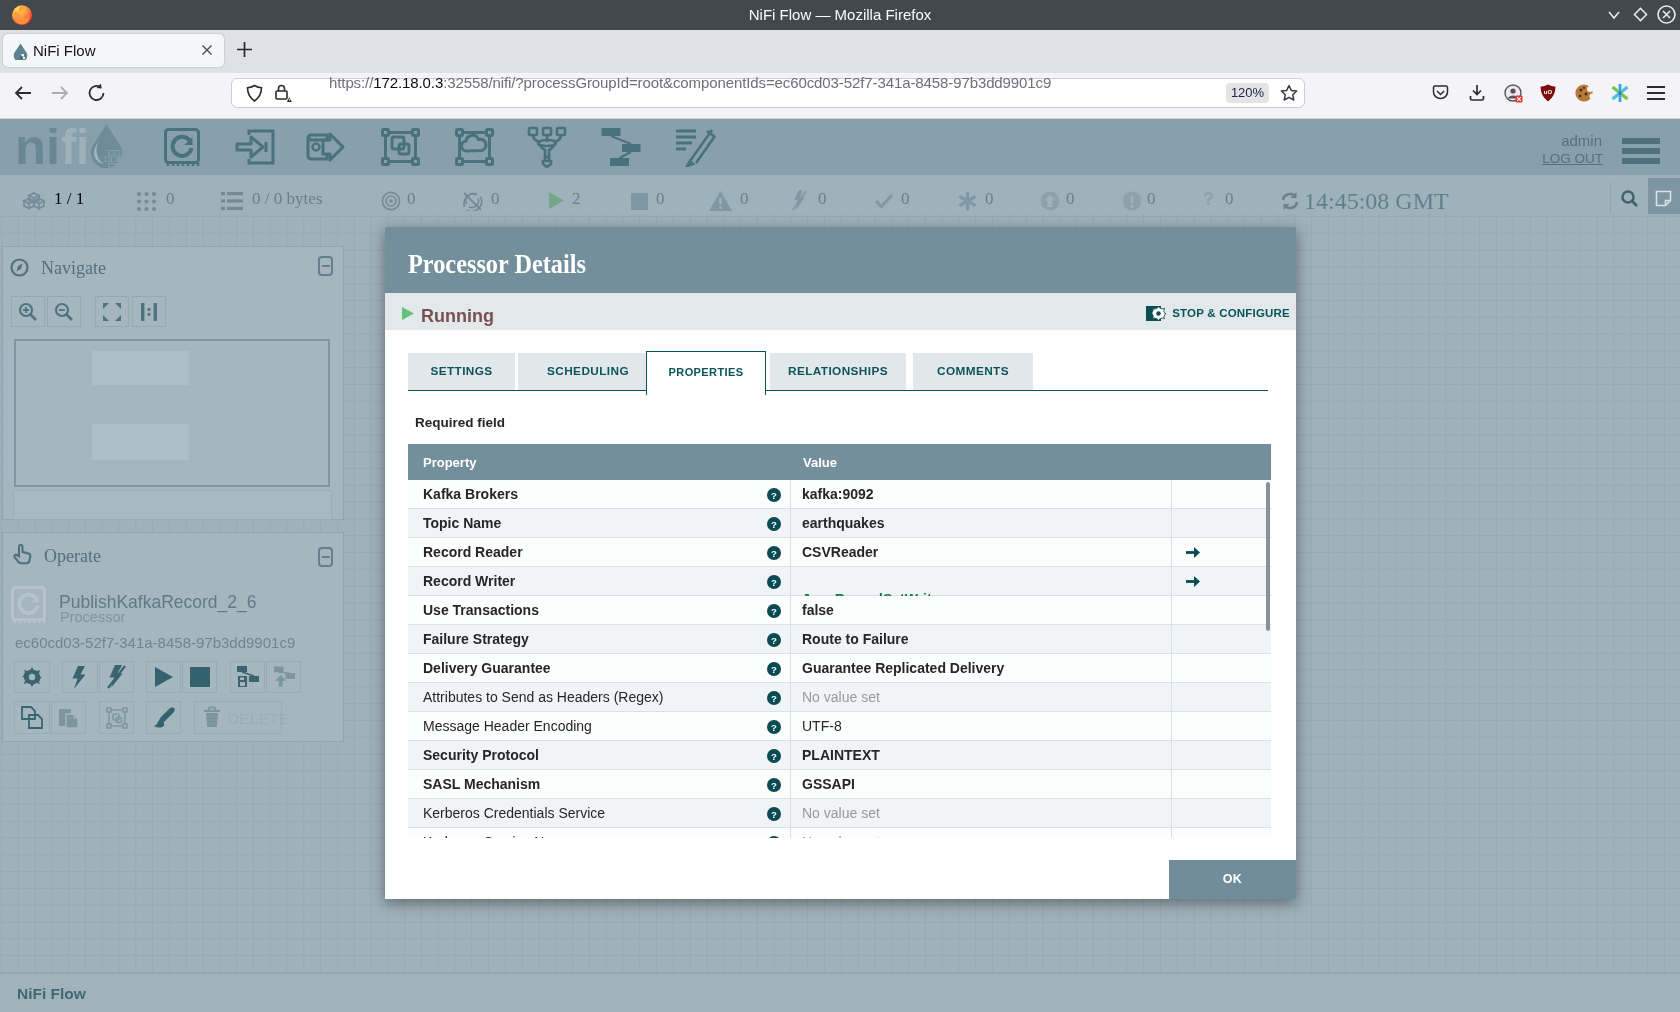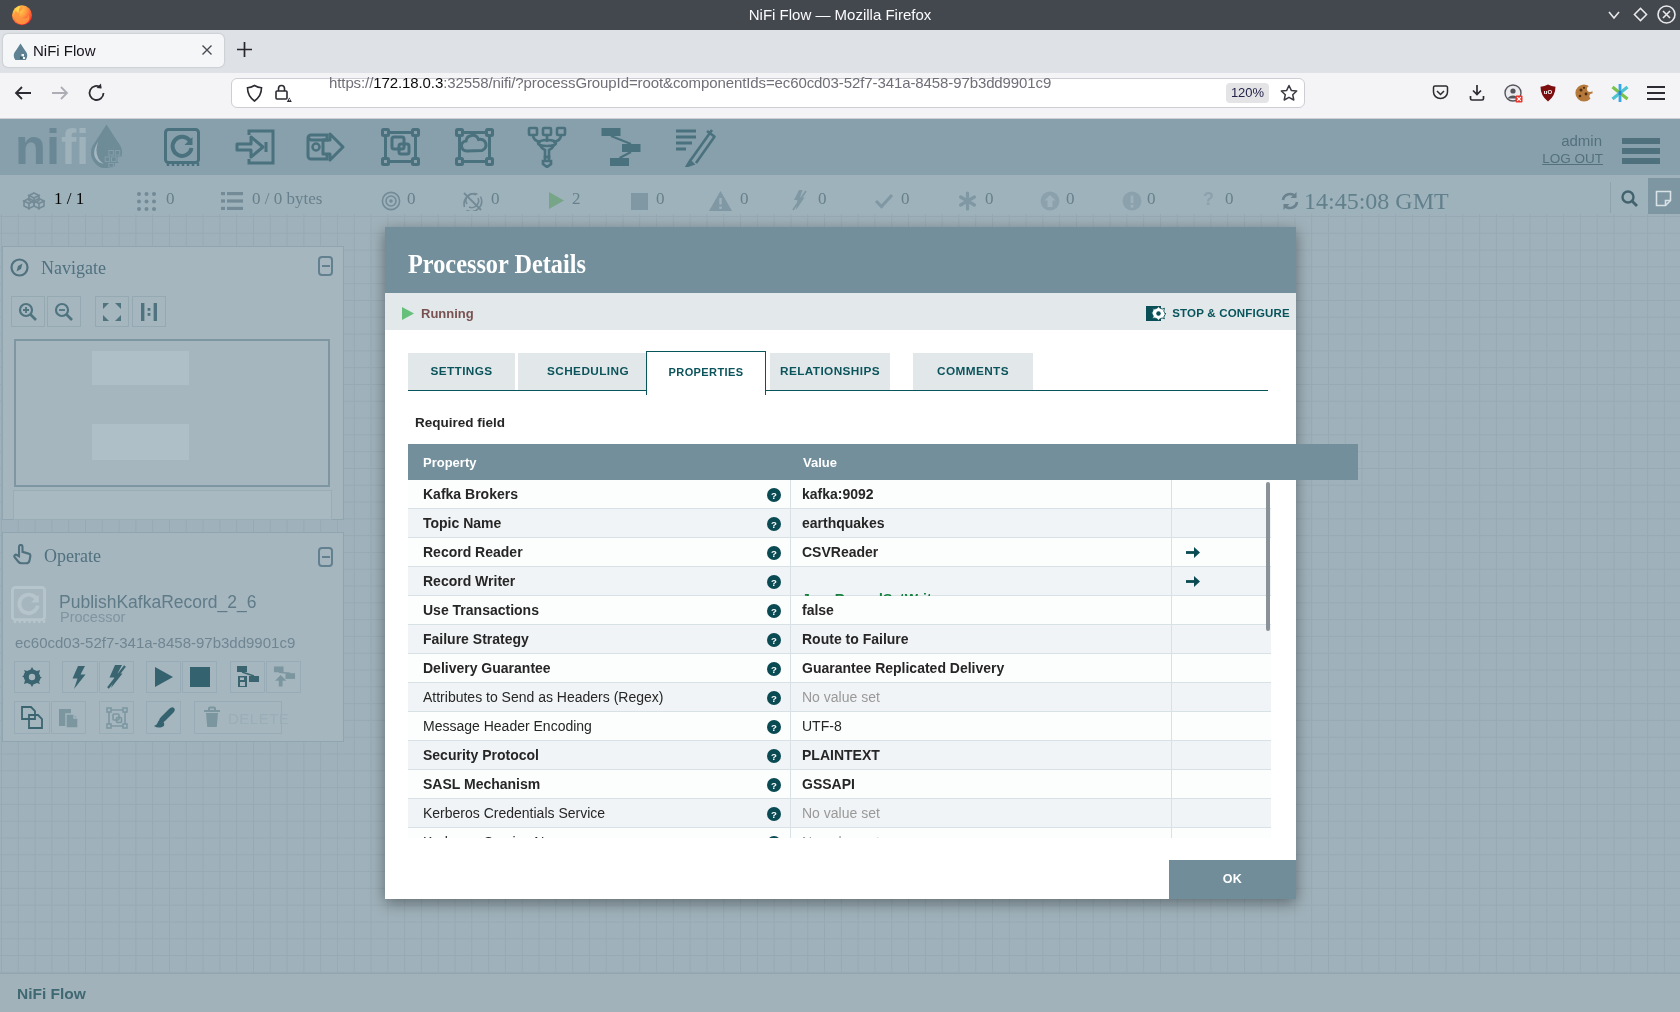--- a/index.html
+++ b/index.html
@@ -497,38 +497,38 @@
 <div class="abs" style="left:385px;top:227px;width:911px;height:672px;background:#FFFFFF;box-shadow:0 4px 14px rgba(0,0,0,0.4);">
   <div class="abs" style="left:0;top:0;width:911px;height:66px;background:#738F9C;">
     <svg class="abs" style="left:23px;top:22px;" width="200" height="30" viewBox="0 0 200 30">
         <text x="0" y="24" font-family="Liberation Serif" font-weight="bold" font-size="28" textLength="178" lengthAdjust="spacingAndGlyphs" fill="#FFFFFF">Processor Details</text>
       </svg>
   </div>
   <div class="abs" style="left:0;top:66px;width:911px;height:37px;background:#E3E8EB;">
     <svg class="abs" style="left:17px;top:14px;" width="12" height="13" viewBox="0 0 12 13">
         <path d="M0 0 L12 6.5 L0 13z" fill="#65C07B"></path>
       </svg>
-    <div class="abs" style="left:36px;top:13px;font-size:13px;font-weight:bold;color:#7A5151;">Running</div>
+    <div class="abs" style="left:36px;top:13px;font-size:18px;font-weight:bold;color:#7A5151;">Running</div>
     <div class="abs" style="left:761px;top:13px;width:15px;height:15px;background:#0B4F56;"></div>
     <svg class="abs" style="left:766px;top:13px;" width="15" height="15" viewBox="0 0 20 20">
         <path d="M10 0 l1.6 2.8 a7.5 7.5 0 0 1 3.2 1.3 L18 3 L17 6.8 a7.5 7.5 0 0 1 1.4 3.2 L20 10 l-1.6 1.6 a7.5 7.5 0 0 1 -1.4 3.2 L18 17 l-3.2 -1.1 a7.5 7.5 0 0 1 -3.2 1.3 L10 20 l-1.6 -2.8 a7.5 7.5 0 0 1 -3.2 -1.3 L2 17 l1 -3.8 a7.5 7.5 0 0 1 -1.4 -3.2 L0 10 l1.6 -1.6 a7.5 7.5 0 0 1 1.4 -3.2 L2 3 l3.2 1.1 a7.5 7.5 0 0 1 3.2 -1.3z" fill="#FFFFFF" stroke="#0B4F56" stroke-width="1.2"></path>
         <circle cx="10" cy="10" r="3" fill="#0B4F56"></circle>
       </svg>
     <div class="abs" style="right:6px;top:14px;font-size:11.5px;font-weight:bold;color:#07545B;letter-spacing:0.2px;white-space:nowrap;">STOP &amp; CONFIGURE</div>
   </div>
 
   <div class="abs" style="left:23px;top:163px;width:860px;height:1px;background:#07545B;"></div>
   <div class="abs" style="left:23px;top:126px;width:107px;height:37px;background:#E2E7EA;text-align:center;line-height:37px;font-size:11.8px;font-weight:bold;color:#0B545B;letter-spacing:0.4px;">SETTINGS</div>
   <div class="abs" style="left:133px;top:126px;width:140px;height:37px;background:#E2E7EA;text-align:center;line-height:37px;font-size:11.8px;font-weight:bold;color:#0B545B;letter-spacing:0.4px;">SCHEDULING</div>
   <div class="abs" style="left:261px;top:124px;width:120px;height:44px;background:#FFFFFF;border:1px solid #07545B;border-bottom:none;text-align:center;line-height:40px;font-size:11px;font-weight:bold;color:#0B545B;letter-spacing:0.4px;">PROPERTIES</div>
-  <div class="abs" style="left:385px;top:126px;width:120px;height:37px;background:#E2E7EA;text-align:center;line-height:37px;font-size:11.8px;font-weight:bold;color:#0B545B;letter-spacing:0.4px;">RELATIONSHIPS</div>
+  <div class="abs" style="left:385px;top:126px;width:136px;height:37px;background:#E2E7EA;text-align:center;line-height:37px;font-size:11.8px;font-weight:bold;color:#0B545B;letter-spacing:0.4px;">RELATIONSHIPS</div>
   <div class="abs" style="left:528px;top:126px;width:120px;height:37px;background:#E2E7EA;text-align:center;line-height:37px;font-size:11.8px;font-weight:bold;color:#0B545B;letter-spacing:0.4px;">COMMENTS</div>
   <div class="abs" style="left:30px;top:188px;font-size:13.5px;font-weight:bold;color:#262626;">Required field</div>
 
-  <div class="abs" style="left:23px;top:217px;width:950px;height:36px;background:#738F9C;">
+  <div class="abs" style="left:23px;top:217px;width:863px;height:36px;background:#738F9C;">
     <div class="abs" style="left:15px;top:11px;font-size:13px;font-weight:bold;color:#FFFFFF;">Property</div>
     <div class="abs" style="left:395px;top:11px;font-size:13px;font-weight:bold;color:#FFFFFF;">Value</div>
   </div>
   <div class="abs" id="tablerows" style="left:23px;top:253px;width:863px;height:358px;overflow:hidden;">
 <div style="position:relative;width:863px;height:29px;background:#FCFDFD;border-bottom:1px solid #D8E1E5;">
     <div style="position:absolute;left:15px;top:6px;font-size:14px;color:#262626;font-weight:bold;">Kafka Brokers</div>
     <svg style="position:absolute;left:359px;top:7.5px;" width="14" height="14" viewBox="0 0 16 16">
           <circle cx="8" cy="8" r="8" fill="#0A4A52"></circle>
           <text x="8" y="12" text-anchor="middle" font-size="11" font-weight="bold" fill="#fff" font-family="Liberation Sans">?</text>
         </svg>

